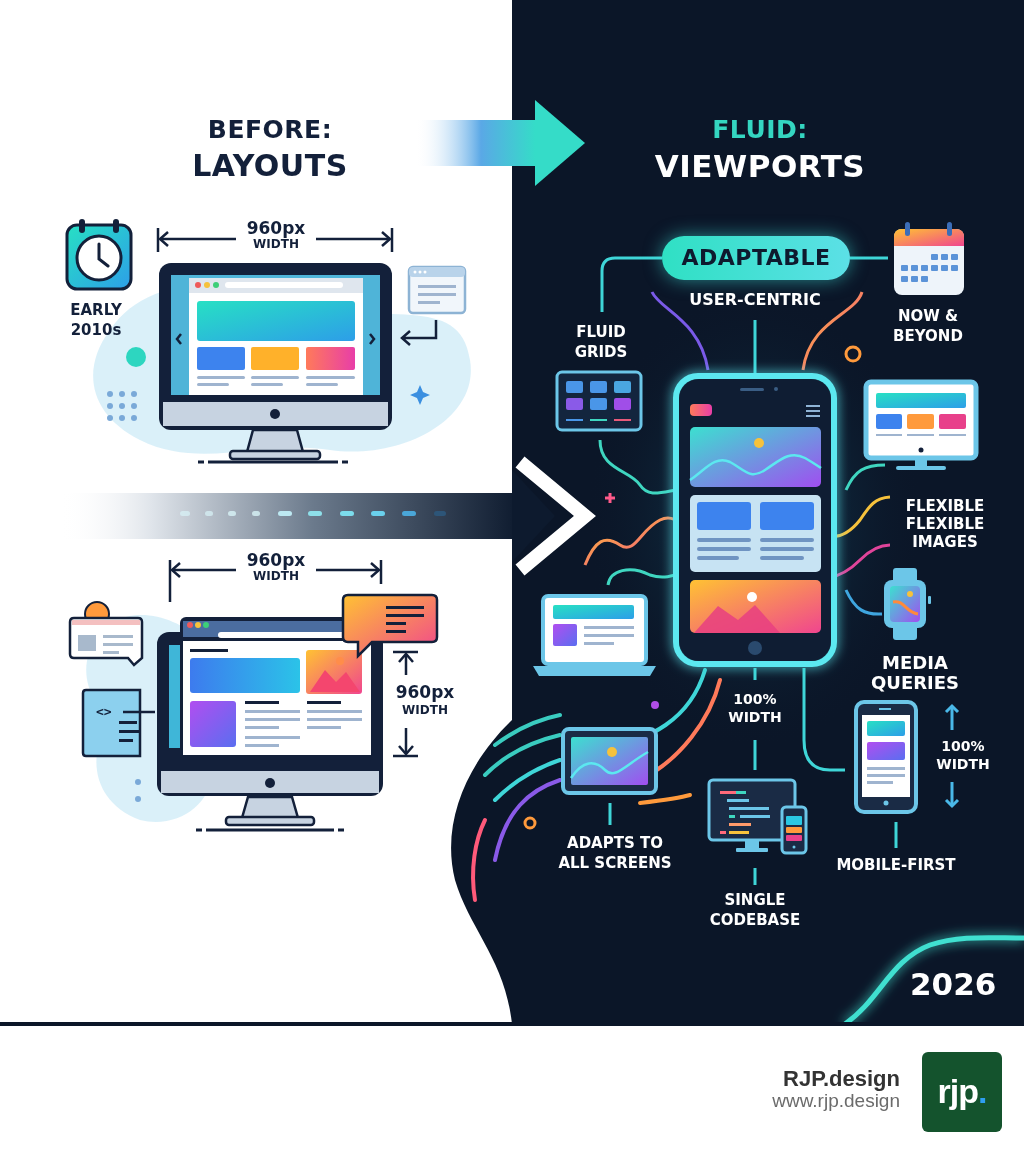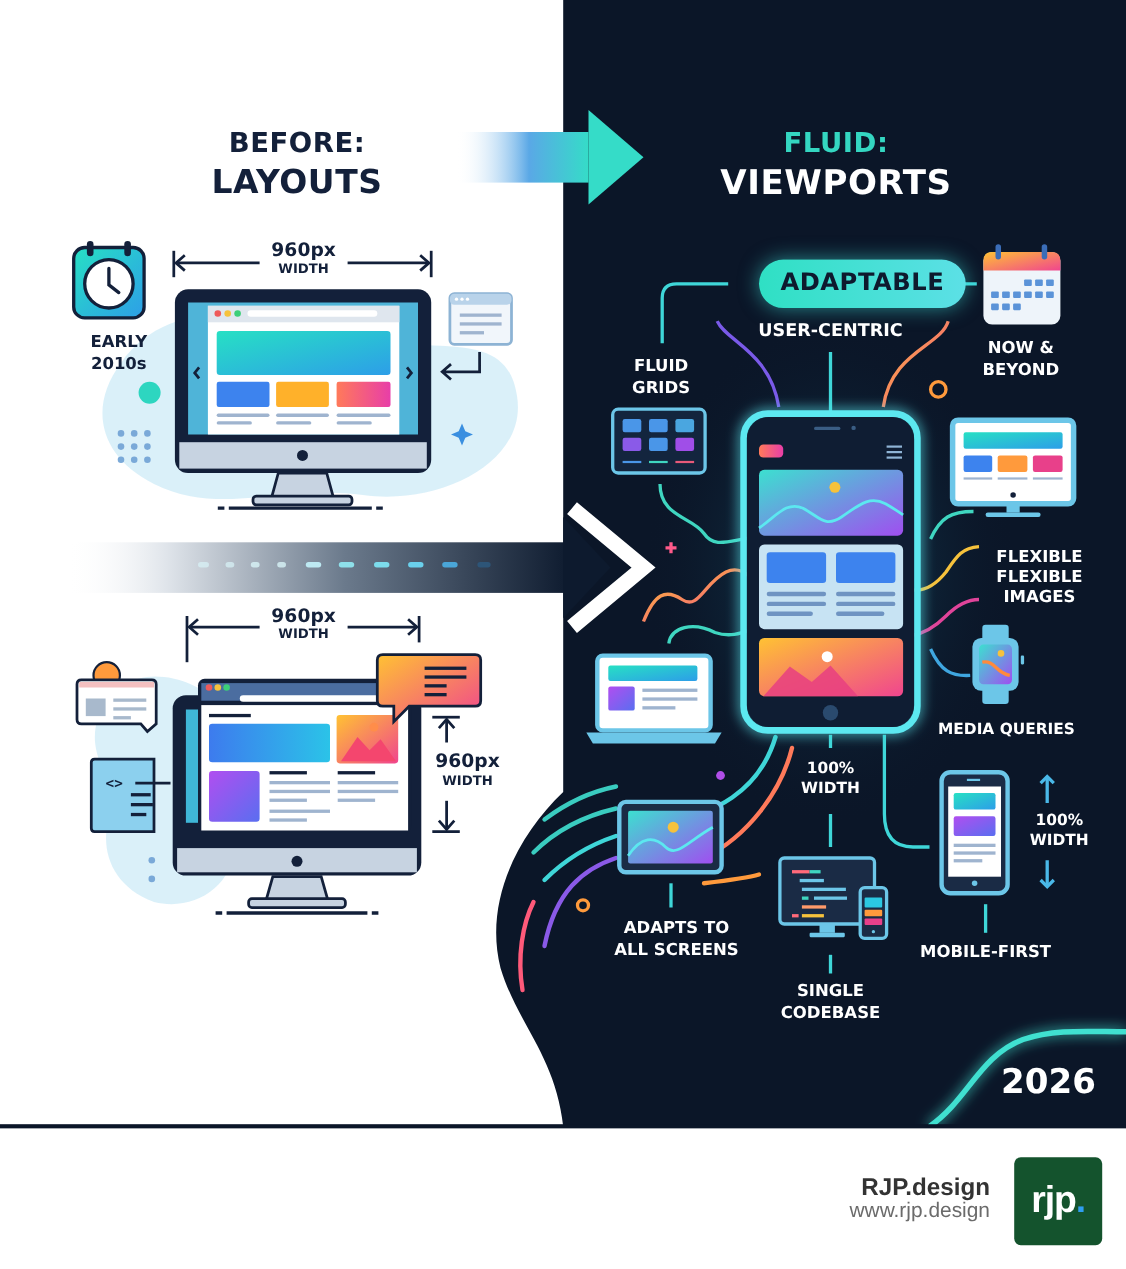--- a/index.html
+++ b/index.html
@@ -15,21 +15,21 @@
   .title-left { left: 140px; top: 112px; width: 260px; color: #13203a; font-size: 30px; }
   .title-right { left: 560px; top: 112px; width: 400px; color: #ffffff; font-size: 31px; }
   .title .kicker-left { color: #13203a; font-size: 25px; }
   .title .kicker-right { color: #34d6c1; font-size: 25px; }
 
   .lbl { position: absolute; font-weight: bold; text-align: center; line-height: 20px; }
   .lbl-dark { color: #13203a; }
   .lbl-light { color: #ffffff; }
 
   .pill {
-    position: absolute; left: 690px; top: 236px; width: 188px; height: 44px; border-radius: 22px;
+    position: absolute; left: 662px; top: 236px; width: 188px; height: 44px; border-radius: 22px;
     background: linear-gradient(90deg, #2fe0c4 0%, #5ce0e6 100%);
     box-shadow: 0 0 18px rgba(64, 230, 220, 0.55);
     color: #0e1a2e; font-weight: bold; font-size: 22px; text-align: center; line-height: 44px; letter-spacing: 0.5px;
   }
 
   .year { position: absolute; left: 910px; top: 966px; color: #ffffff; font-weight: bold; font-size: 31px; }
 
   .footer { position: absolute; left: 0; top: 1026px; width: 1024px; height: 128px; background: #ffffff; }
   .brand-name { position: absolute; right: 124px; top: 40px; font-family: "Liberation Sans", sans-serif; font-weight: bold; font-size: 22px; color: #333333; text-align: right; }
   .brand-url { position: absolute; right: 124px; top: 64px; font-family: "Liberation Sans", sans-serif; font-size: 19px; color: #6b6b6b; text-align: right; }
@@ -478,21 +478,21 @@
 
   <div class="title title-left">
     <div class="kicker-left">BEFORE:</div>
     <div>LAYOUTS</div>
   </div>
   <div class="title title-right">
     <div class="kicker-right">FLUID:</div>
     <div>VIEWPORTS</div>
   </div>
 
-  <div class="lbl lbl-dark" style="left:68px; top:300px; width:80px; font-size:15px;">
+  <div class="lbl lbl-dark" style="left:56px; top:300px; width:80px; font-size:15px;">
     <div>EARLY</div>
     <div>2010s</div>
   </div>
   <div class="lbl lbl-dark" style="left:236px; top:220px; width:80px; line-height:16px;">
     <div style="font-size:17px;">960px</div>
     <div style="font-size:12px;">WIDTH</div>
   </div>
   <div class="lbl lbl-dark" style="left:236px; top:552px; width:80px; line-height:16px;">
     <div style="font-size:17px;">960px</div>
     <div style="font-size:12px;">WIDTH</div>
@@ -510,21 +510,21 @@
   </div>
   <div class="lbl lbl-light" style="left:566px; top:322px; width:70px; font-size:15px;">
     <div>FLUID</div>
     <div>GRIDS</div>
   </div>
   <div class="lbl lbl-light" style="left:895px; top:497px; width:100px; font-size:15px; line-height:18px;">
     <div>FLEXIBLE</div>
     <div>FLEXIBLE</div>
     <div>IMAGES</div>
   </div>
-  <div class="lbl lbl-light" style="left:840px; top:653px; width:150px; font-size:14px;">MEDIA QUERIES</div>
+  <div class="lbl lbl-light" style="left:840px; top:653px; width:150px; font-size:18px;">MEDIA QUERIES</div>
   <div class="lbl lbl-light" style="left:715px; top:690px; width:80px; font-size:14px; line-height:18px;">
     <div>100%</div>
     <div>WIDTH</div>
   </div>
   <div class="lbl lbl-light" style="left:928px; top:737px; width:70px; font-size:14px; line-height:18px;">
     <div>100%</div>
     <div>WIDTH</div>
   </div>
   <div class="lbl lbl-light" style="left:545px; top:833px; width:140px; font-size:15px;">
     <div>ADAPTS TO</div>

